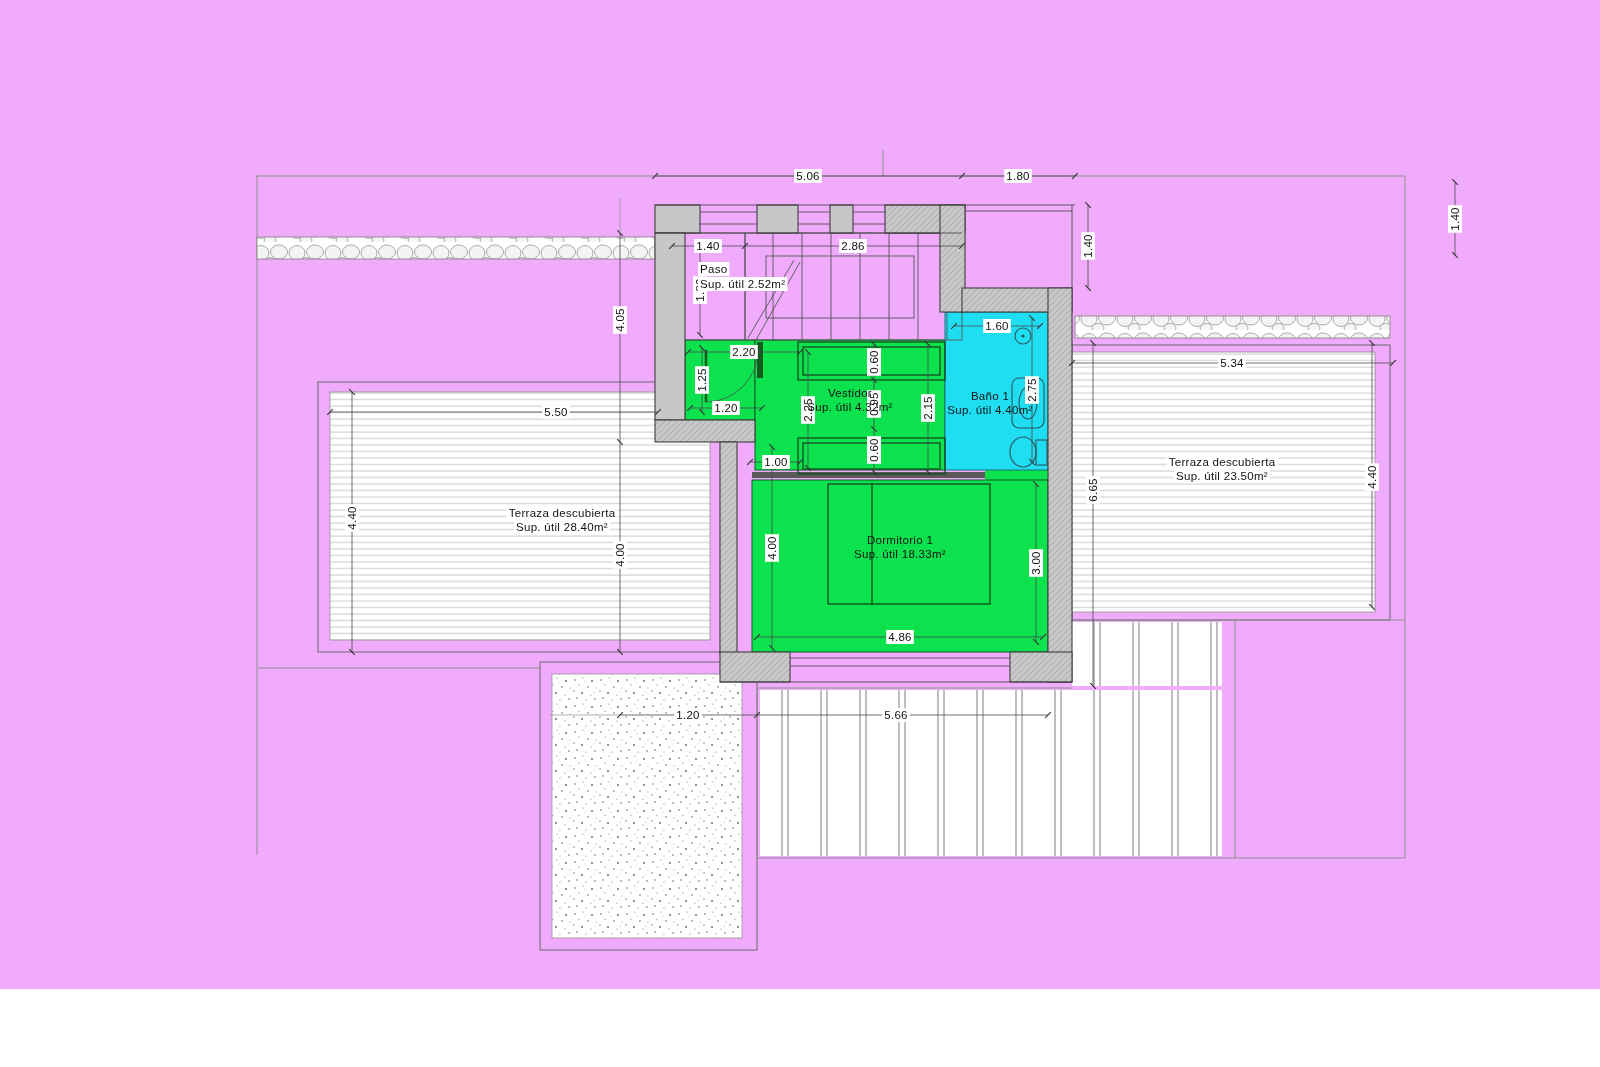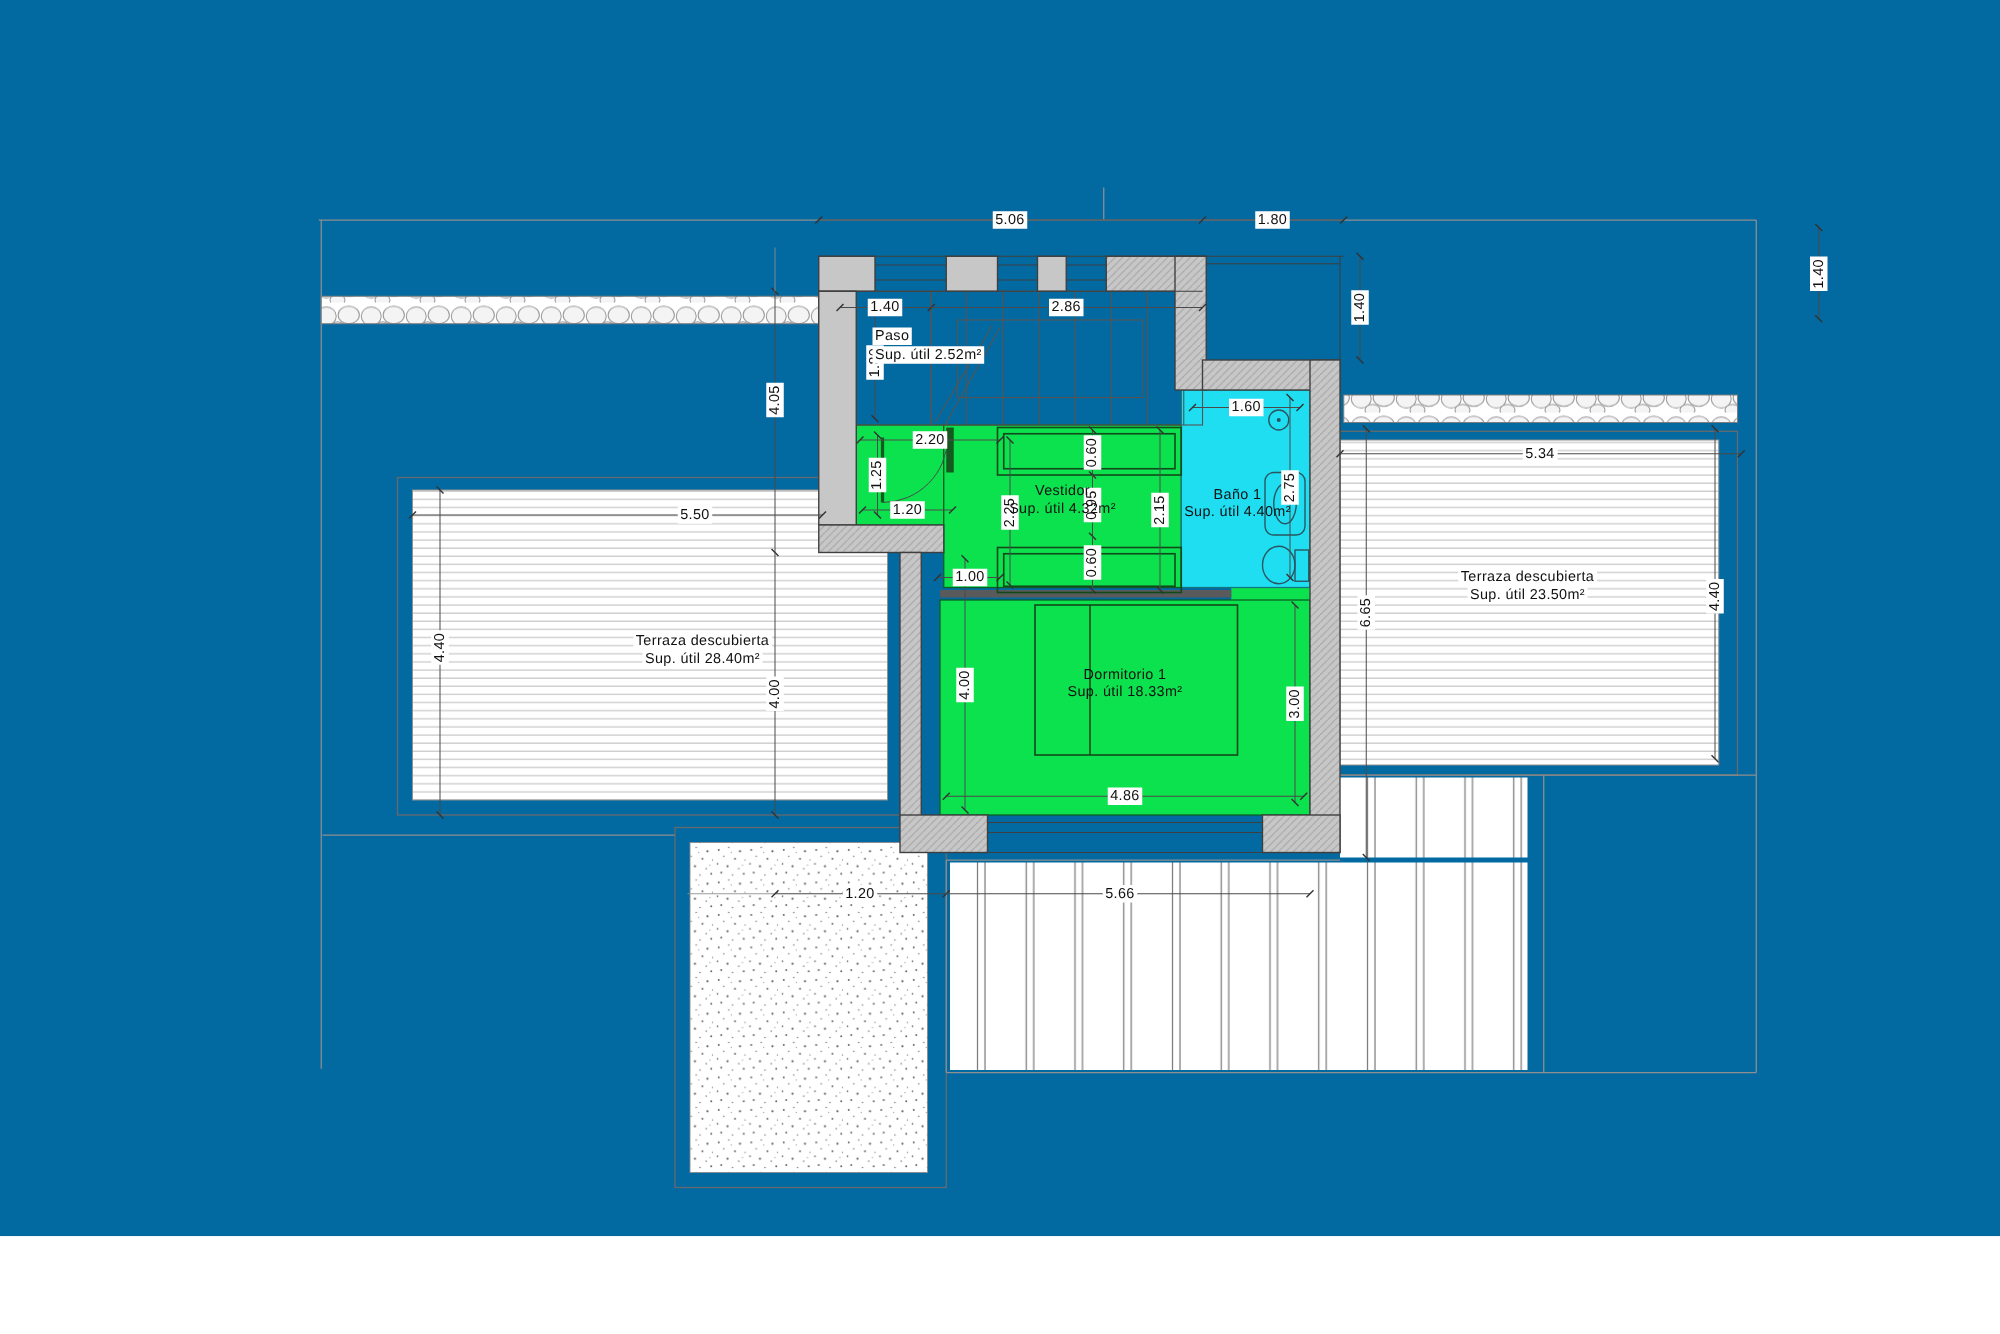--- a/index.html
+++ b/index.html
@@ -1,16 +1,16 @@
 <!DOCTYPE html>
 <html><head>
 <meta charset="utf-8">
 <style>
   html,body{margin:0;padding:0;background:#fff;}
-  .stage{width:1600px;height:989px;position:relative;background:#0369a1;}
+  .stage{width:1600px;height:989px;position:relative;background:#f0abfc;}
   text{font-family:"Liberation Sans",sans-serif;fill:#111;}
   .dim{font-size:11.5px;letter-spacing:.3px;text-anchor:middle;dominant-baseline:central;}
   .rm{font-size:11.5px;letter-spacing:.3px;text-anchor:middle;dominant-baseline:central;}
   .rm-start{text-anchor:start;}
   .site{stroke:#8f8f8f;stroke-width:1;fill:none;}
   .frame{stroke:#6a6a6a;stroke-width:1;fill:none;}
   .dimline{stroke:#4a4a4a;stroke-width:0.8;fill:none;}
   .ext{stroke:#8f8f8f;stroke-width:0.7;fill:none;}
   .wall{stroke:#3f3f3f;stroke-width:1.1;}
   .win{stroke:#3f3f3f;stroke-width:0.8;fill:none;}

